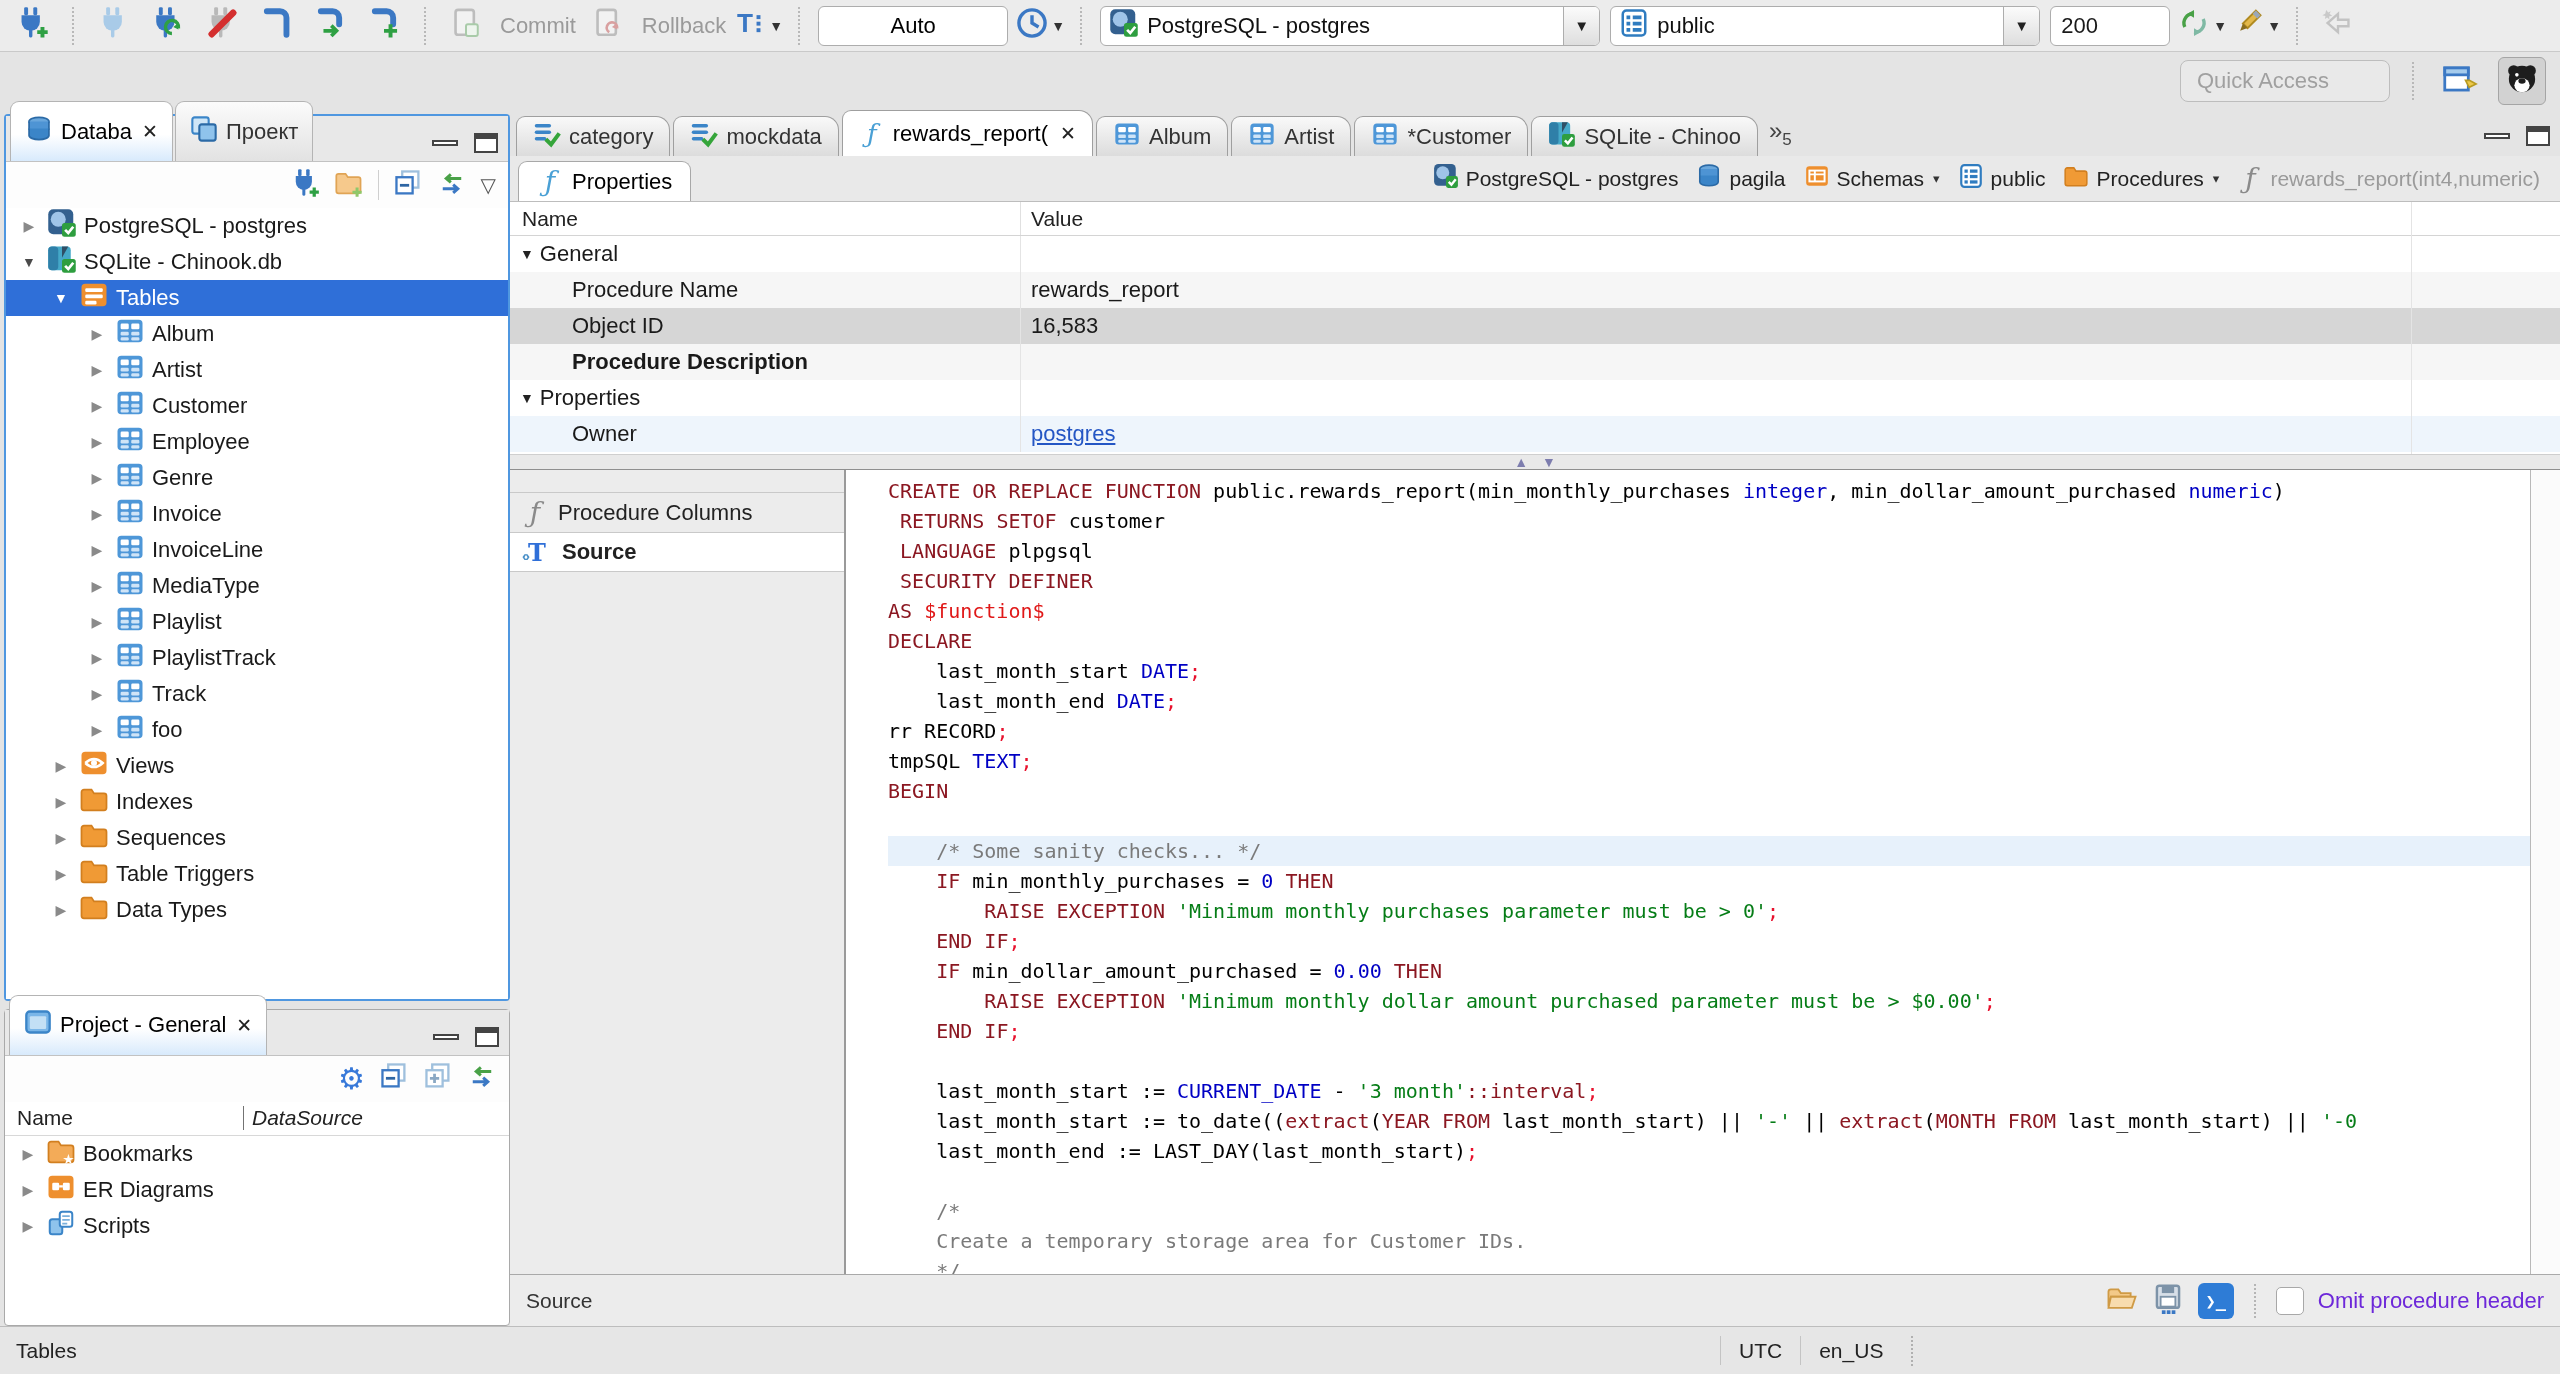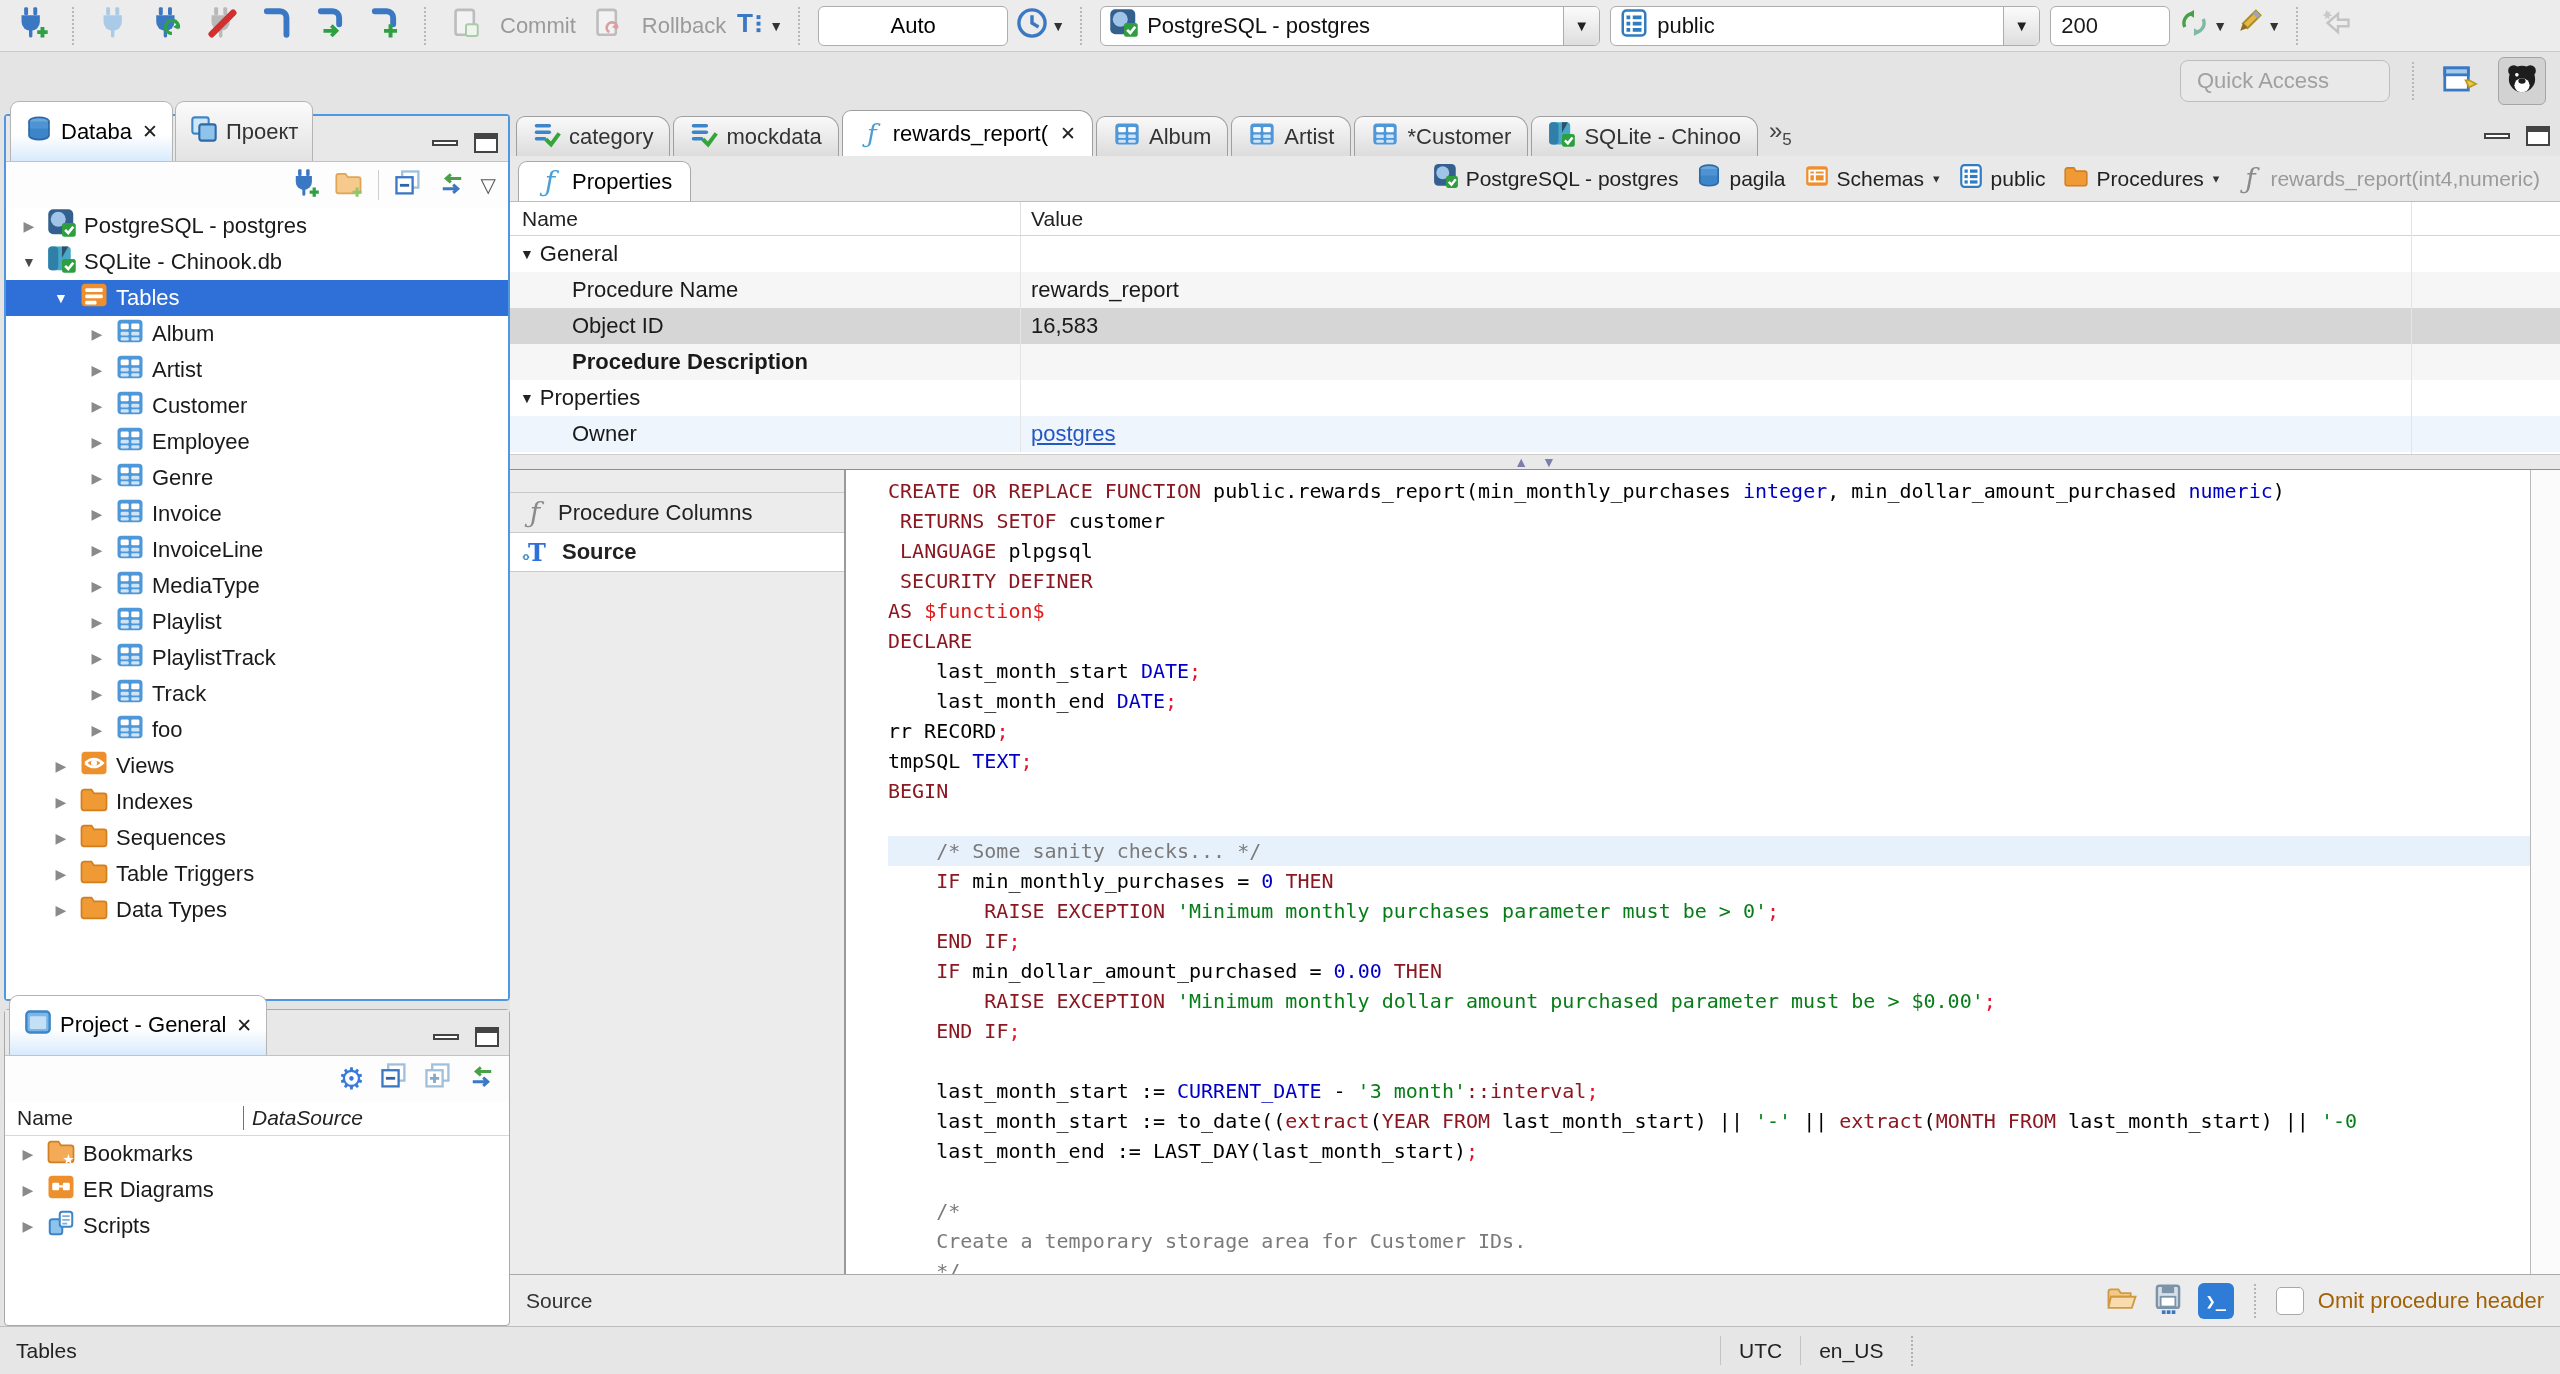--- a/index.html
+++ b/index.html
@@ -130,21 +130,21 @@
   .vscroll { width:30px; border-left:1px solid #b9b9b9; background:#fbfbfb; flex-shrink:0; }
 
   
   .estatus { height:52px; background:#ececec; border-top:1px solid #a9a9a9; display:flex; align-items:center; padding:0 16px; gap:14px; flex-shrink:0; }
   .estatus .src { font-size:21px; color:#333; }
   .estatus .spacer { flex:1; }
   .estatus svg { width:32px; height:32px; }
   .term { width:36px; height:36px; background:#2e7cd6; border-radius:6px; color:#fff; font-family:"DejaVu Sans Mono",monospace; font-size:17px; font-weight:bold; display:flex; align-items:center; justify-content:center; }
   .esep { width:0; height:34px; border-left:2px dotted #b5b5b5; margin:0 6px; }
   .chk { width:28px; height:28px; background:#fff; border:1px solid #a8a8a8; border-radius:5px; }
-  .omit { font-size:22px; color:#a16207; white-space:nowrap; }
+  .omit { font-size:22px; color:#6d28d9; white-space:nowrap; }
 
   
   .statusbar { height:48px; background:#e6e6e6; border-top:1px solid #bdbdbd; display:flex; align-items:center; padding:0 16px; font-size:21px; color:#222; flex-shrink:0; position:relative; }
   .sb-group { position:absolute; left:1720px; display:flex; align-items:center; height:100%; }
   .sb-item { padding:0 18px; height:60%; display:flex; align-items:center; border-left:1px solid #c4c4c4; }
   .sb-item:last-of-type { border-right:1px solid #c4c4c4; }
   .sb-handle { width:4px; height:30px; border-left:2px dotted #b0b0b0; margin-left:10px; }
 </style>
 </head>
 <body>

